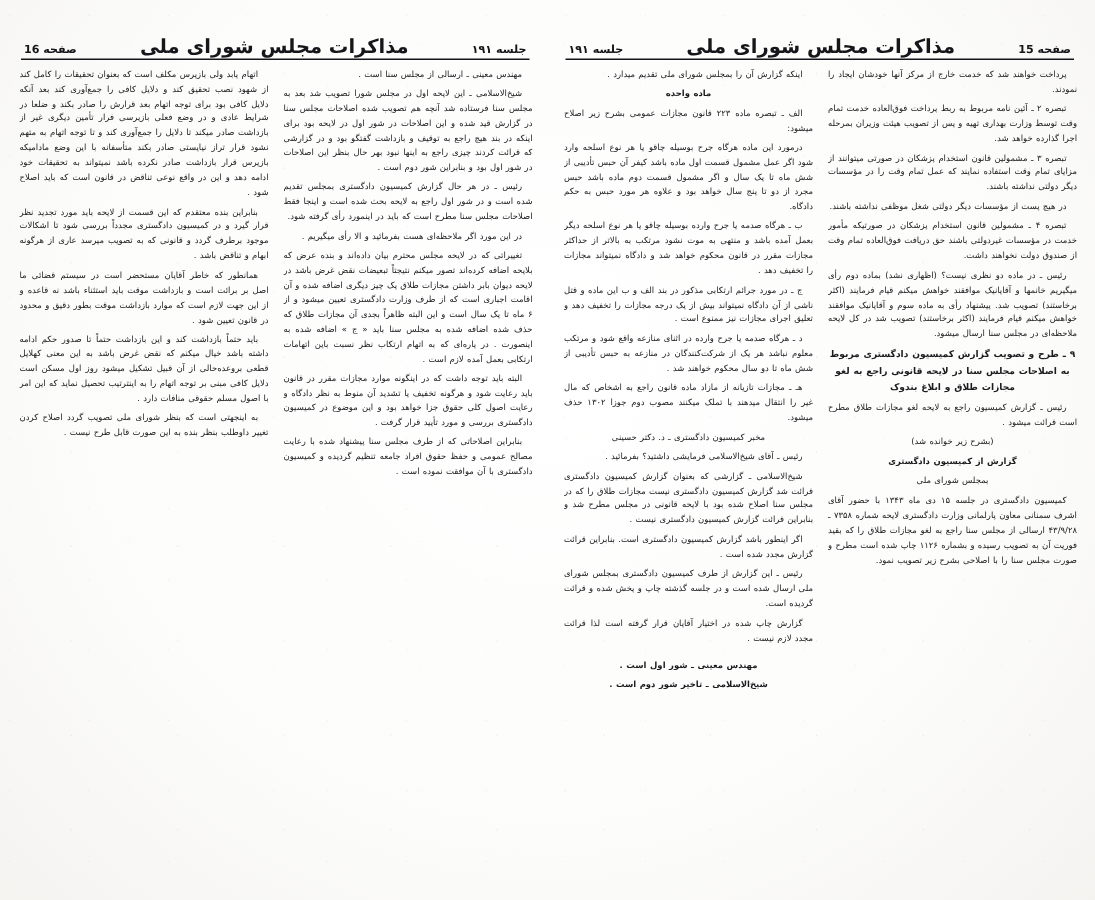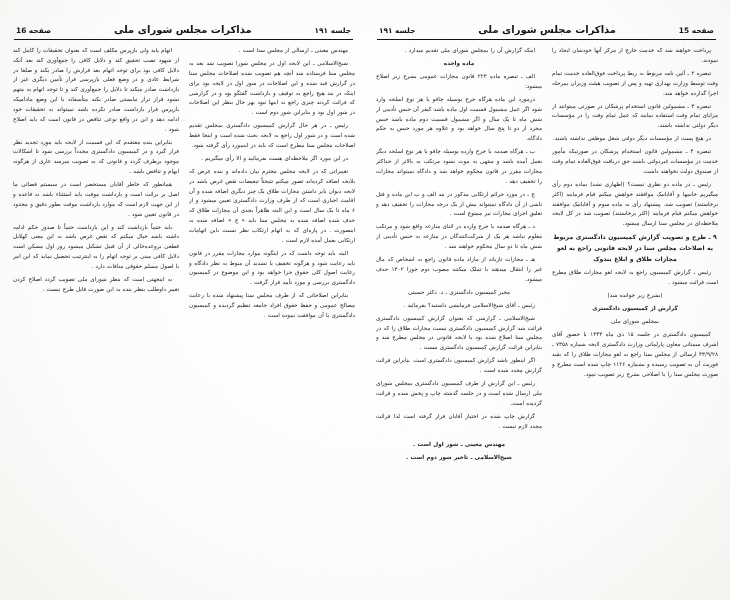--- a/index.html
+++ b/index.html
@@ -23,21 +23,21 @@
 
   
   .runhead{
     display:flex;flex-direction:row;align-items:baseline;
     justify-content:space-between;
     font-size:7.4px;font-weight:bold;color:#16161a;
     letter-spacing:.2px;
     padding:0 4px 2px 4px;
     height:12px;
   }
-  .runhead .rh-mid{flex:1;text-align:center;font-size:10px;}
+  .runhead .rh-mid{flex:1;text-align:center;font-size:13px;}
   .rh-side{white-space:nowrap;}
   .rule{
     height:0;border-top:1.7px solid #14141a;
     margin:1px 2px 6px 2px;
   }
 
   
   .cols{display:flex;flex-direction:row;gap:10px;height:546px;}
   .col{
     width:166px;

